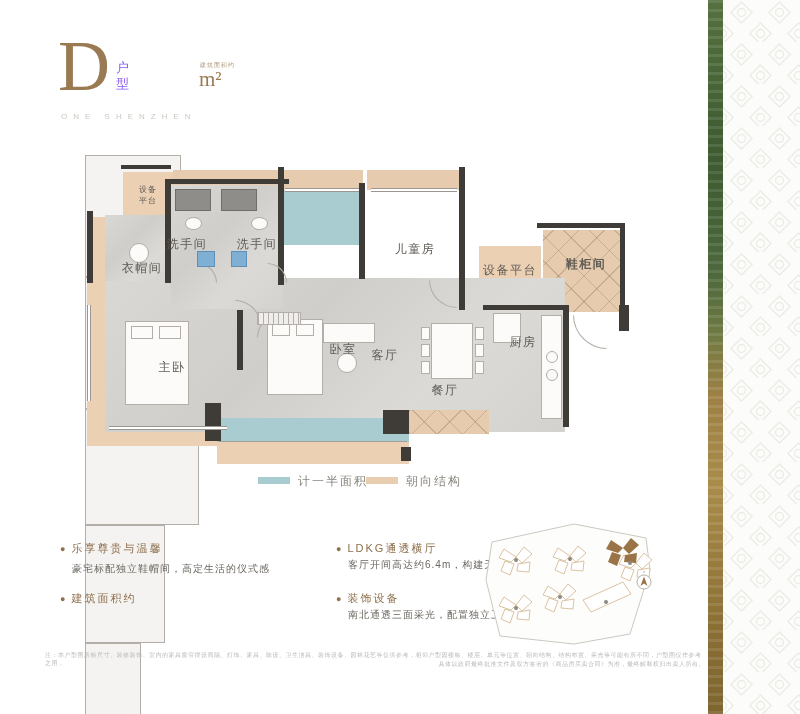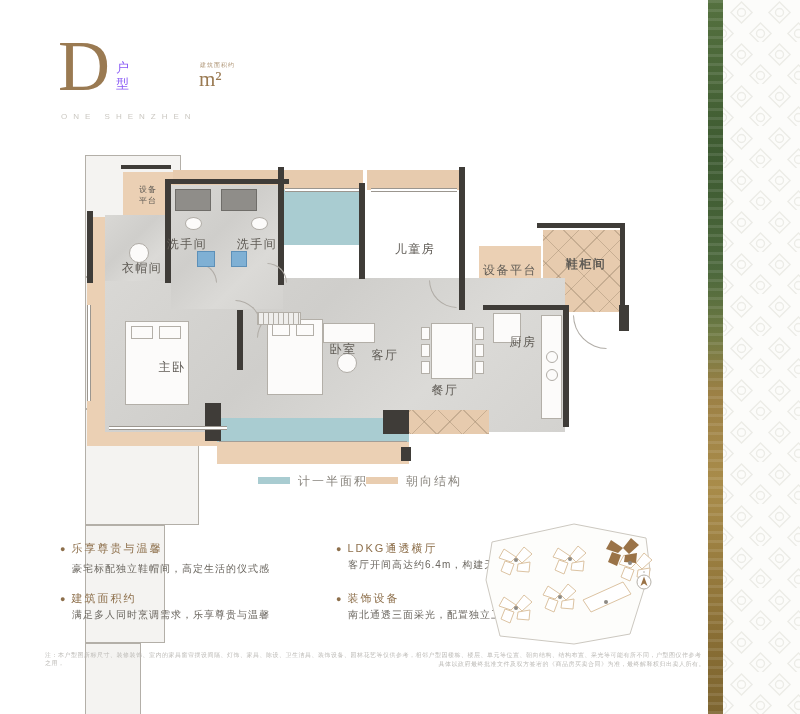--- a/index.html
+++ b/index.html
@@ -179,21 +179,20 @@
   </div>
 
   <div class="legend-swatch" style="left:258px;top:477px;background:#a9ccd1;"></div>
   <div class="legend-label" style="left:298px;top:473px;">计一半面积</div>
   <div class="legend-swatch" style="left:366px;top:477px;background:#e9cdb0;"></div>
   <div class="legend-label" style="left:406px;top:473px;">朝向结构</div>
 
   <div class="feat-title" style="left:60px;top:541px;"><span class="dot">●</span><span>乐享尊贵与温馨</span></div>
   <div class="feat-desc" style="left:72px;top:562px;">豪宅标配独立鞋帽间，高定生活的仪式感</div>
   <div class="feat-title" style="left:60px;top:591px;"><span class="dot">●</span><span>建筑面积约</span></div>
-  <div class="feat-desc" style="left:72px;top:608px;">满足多人同时烹调需求，乐享尊贵与温馨</div>
   <div class="feat-title" style="left:336px;top:541px;"><span class="dot">●</span><span>LDKG通透横厅</span></div>
   <div class="feat-desc" style="left:348px;top:558px;">客厅开间高达约6.4m，构建无界家庭交流场</div>
   <div class="feat-title" style="left:336px;top:591px;"><span class="dot">●</span><span>装饰设备</span></div>
   <div class="feat-desc" style="left:348px;top:608px;">南北通透三面采光，配置独立卫浴及衣帽间</div>
 
   <svg style="position:absolute;left:478px;top:518px;" width="185" height="140" viewBox="0 0 185 140">
     <defs>
       <g id="bfly">
         <path d="M0,-3 L-12,-11 L-17,-2 L-5,2 Z M0,-3 L8,-13 L16,-6 L6,3 Z M2,4 L14,2 L13,12 L1,11 Z M-2,4 L-6,15 L-15,11 L-11,1 Z"></path>
       </g>

